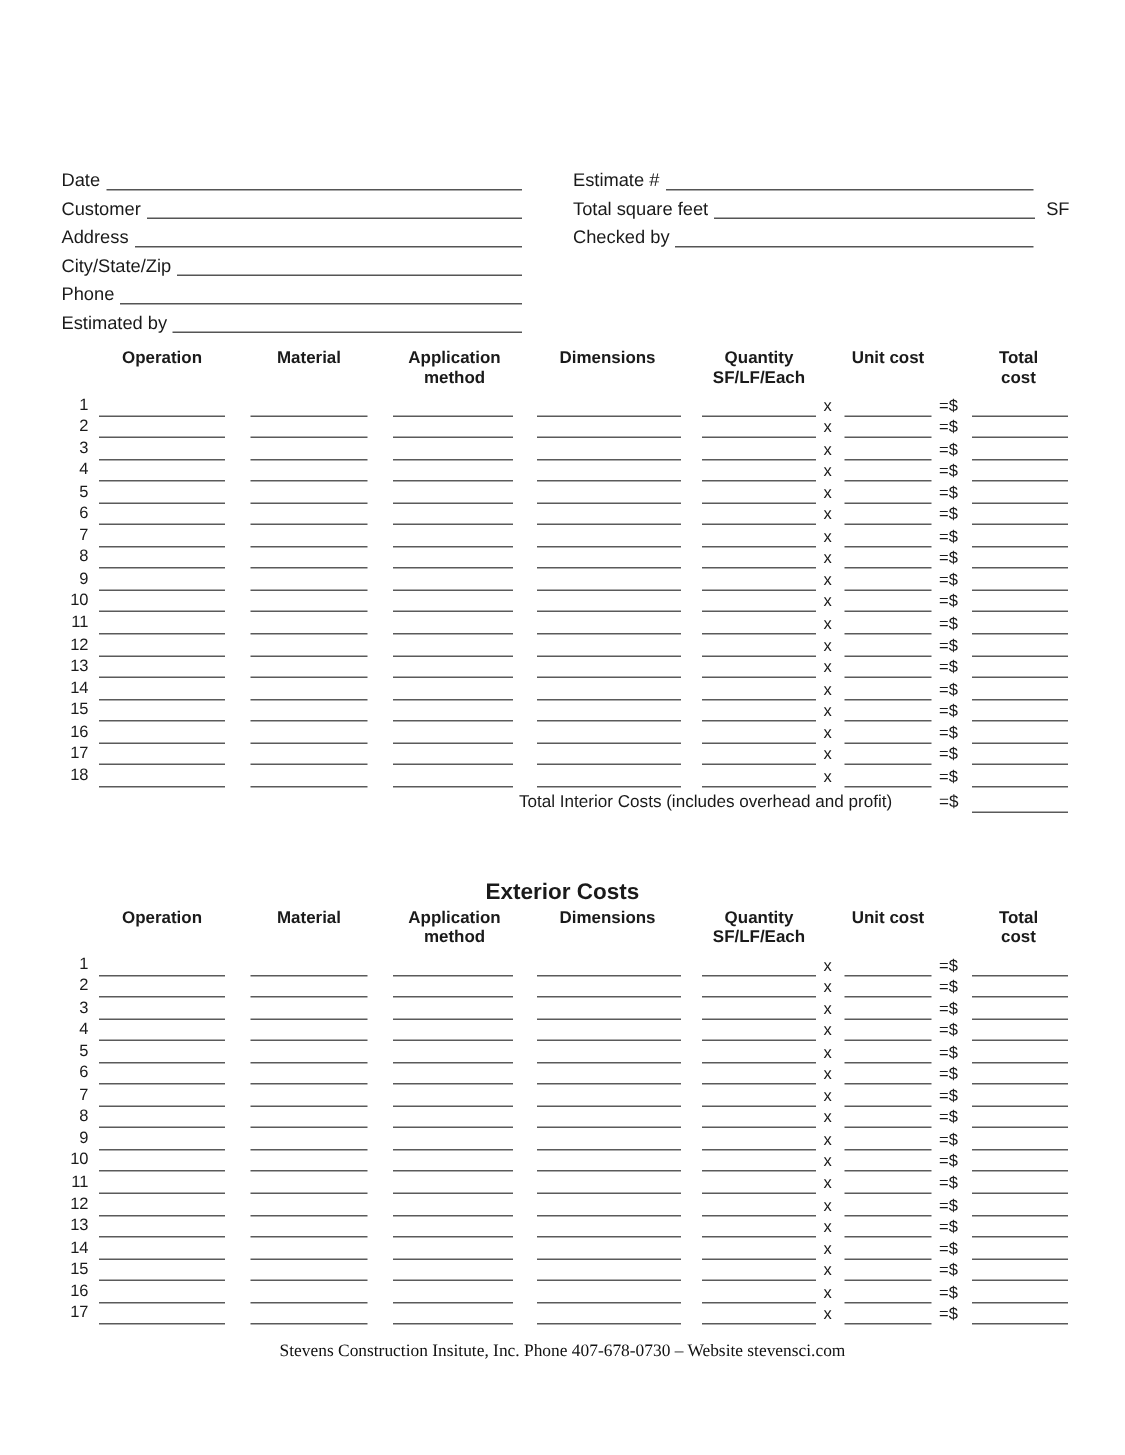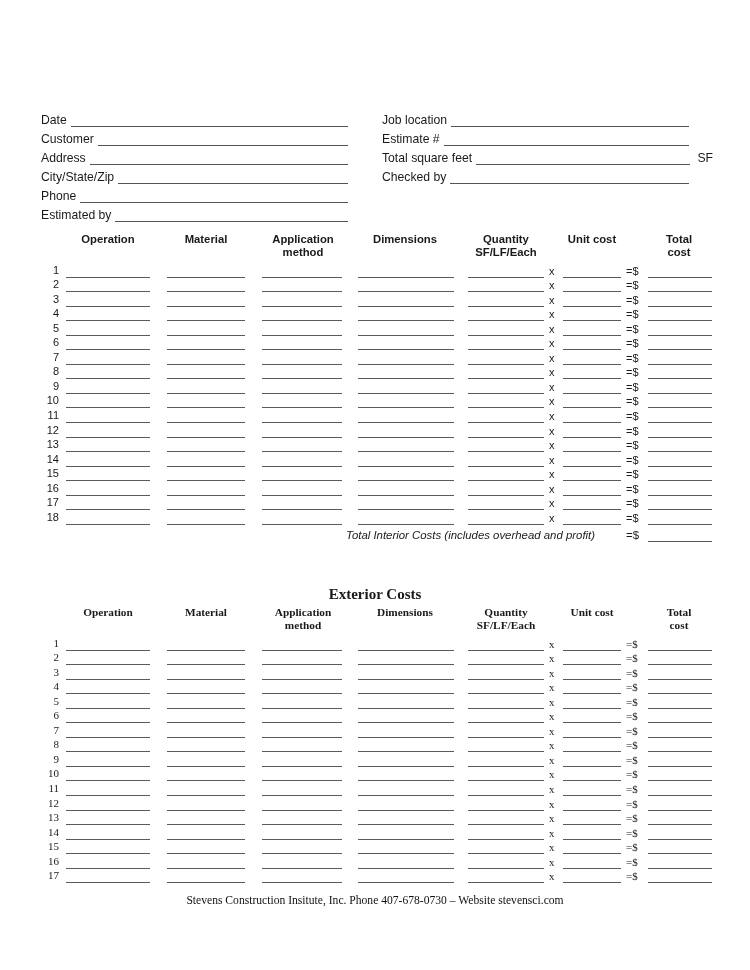--- a/index.html
+++ b/index.html
@@ -132,21 +132,20 @@
     position: relative;
     height: 17px;
     font-size: 11.4px;
   }
   .total-label {
     position: absolute;
     left: 346px;
     bottom: 1px;
     line-height: 12px;
     white-space: nowrap;
-    font-style: italic;
   }
   .total-eq {
     position: absolute;
     left: 626px;
     bottom: 1px;
     line-height: 12px;
   }
   .total-rule {
     position: absolute;
     left: 648px;
@@ -201,25 +200,20 @@
           <div class="field-suffix empty"></div>
         </div>
         <div class="field-row">
           <div class="field-label">Estimated by</div>
           <div class="field-rule"></div>
           <div class="field-suffix empty"></div>
         </div>
       </div>
     <div class="fields-col">
         <div class="field-row">
-          <div class="field-label">Job location</div>
-          <div class="field-rule"></div>
-          <div class="field-suffix empty"></div>
-        </div>
-        <div class="field-row">
           <div class="field-label">Estimate #</div>
           <div class="field-rule"></div>
           <div class="field-suffix empty"></div>
         </div>
         <div class="field-row">
           <div class="field-label">Total square feet</div>
           <div class="field-rule"></div>
           <div class="field-suffix">SF</div>
         </div>
         <div class="field-row">
@@ -511,21 +505,21 @@
           <div class="op-sym" style="left: 626px;">=$</div>
         </div>
       </div>
     <div class="total-row">
       <div class="total-label">Total Interior Costs (includes overhead and profit)</div>
       <div class="total-eq">=$</div>
       <div class="total-rule"></div>
     </div>
   </div>
 
-  <div class="section" id="exterior-section" style="top: 586px; font-family: Liberation Serif, serif;">
+  <div class="section" id="exterior-section" style="top: 586px;">
     <div class="section-title">Exterior Costs</div>
     <div class="col-headers">
         <div class="col-head" style="left: 48px; width: 120px;">
           <div>Operation</div>
         </div>
         <div class="col-head" style="left: 146px; width: 120px;">
           <div>Material</div>
         </div>
         <div class="col-head" style="left: 243px; width: 120px;">
           <div>Application</div>

